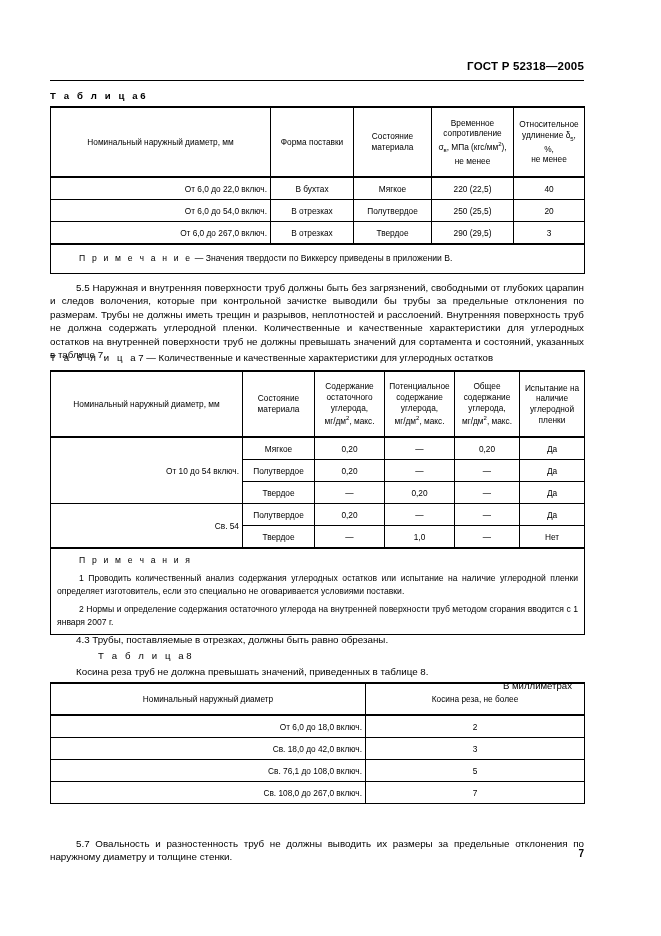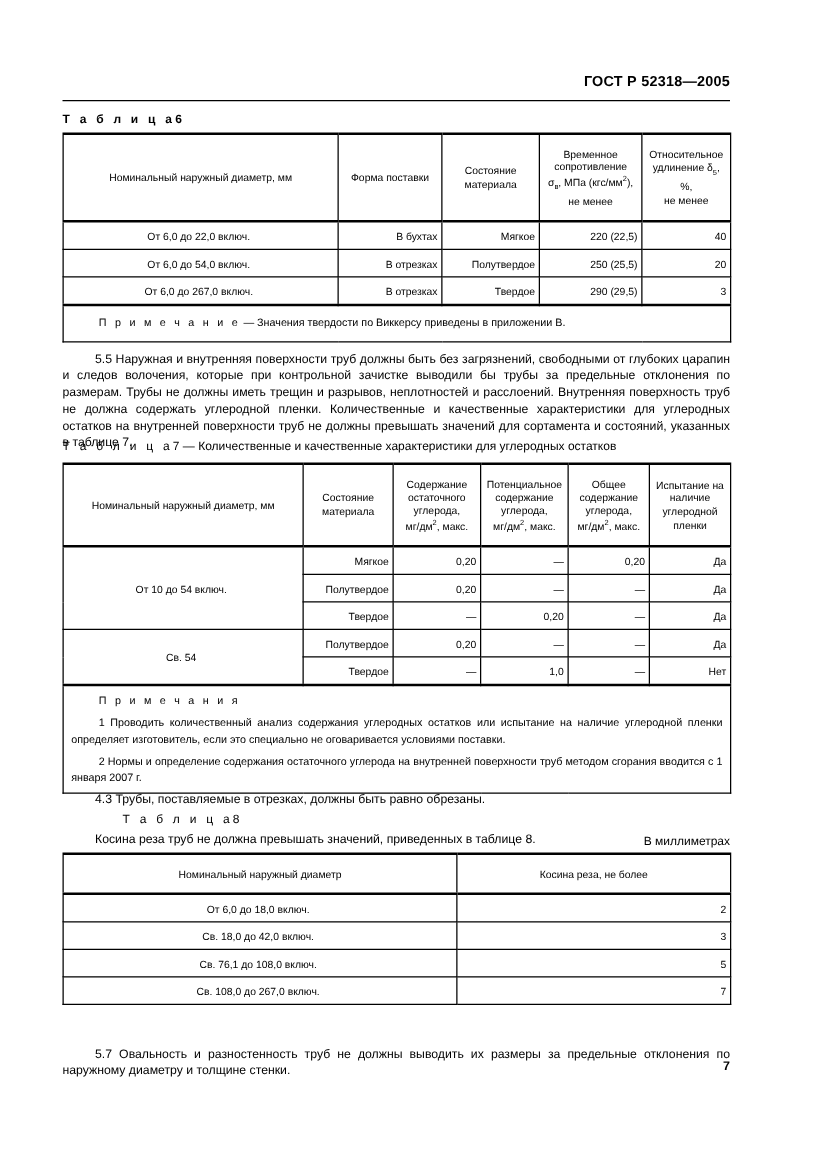--- a/index.html
+++ b/index.html
@@ -59,21 +59,21 @@
     font-size: 9.6px;
     margin: 0;
     white-space: nowrap;
   }
   .tbl-caption .sp {
     letter-spacing: 2.6px;
   }
   .units-line {
     font-size: 9.6px;
     text-align: right;
-    margin: 0;
+    margin: 12px;
   }
 
   
   table.doc {
     border-collapse: collapse;
     width: 534px;
     table-layout: fixed;
     font-size: 8.3px;
   }
   table.doc td, table.doc th {
@@ -81,25 +81,25 @@
     padding: 2px 3px;
     vertical-align: middle;
     font-weight: normal;
   }
   table.doc thead td {
     text-align: center;
     line-height: 10.6px;
     border-bottom-width: 2px;
   }
   table.doc tbody td {
+    text-align: center;
+    height: 17px;
+  }
+  table.doc tbody td.left {
     text-align: right;
-    height: 17px;
-  }
-  table.doc tbody td.left {
-    text-align: center;
     padding-left: 0;
   }
   table.doc .outer-top { border-top-width: 2px; }
   .note-cell {
     text-align: left !important;
     padding: 5px 6px 6px 6px !important;
     line-height: 12.4px;
     font-size: 8.6px;
     border-top-width: 2px !important;
   }

